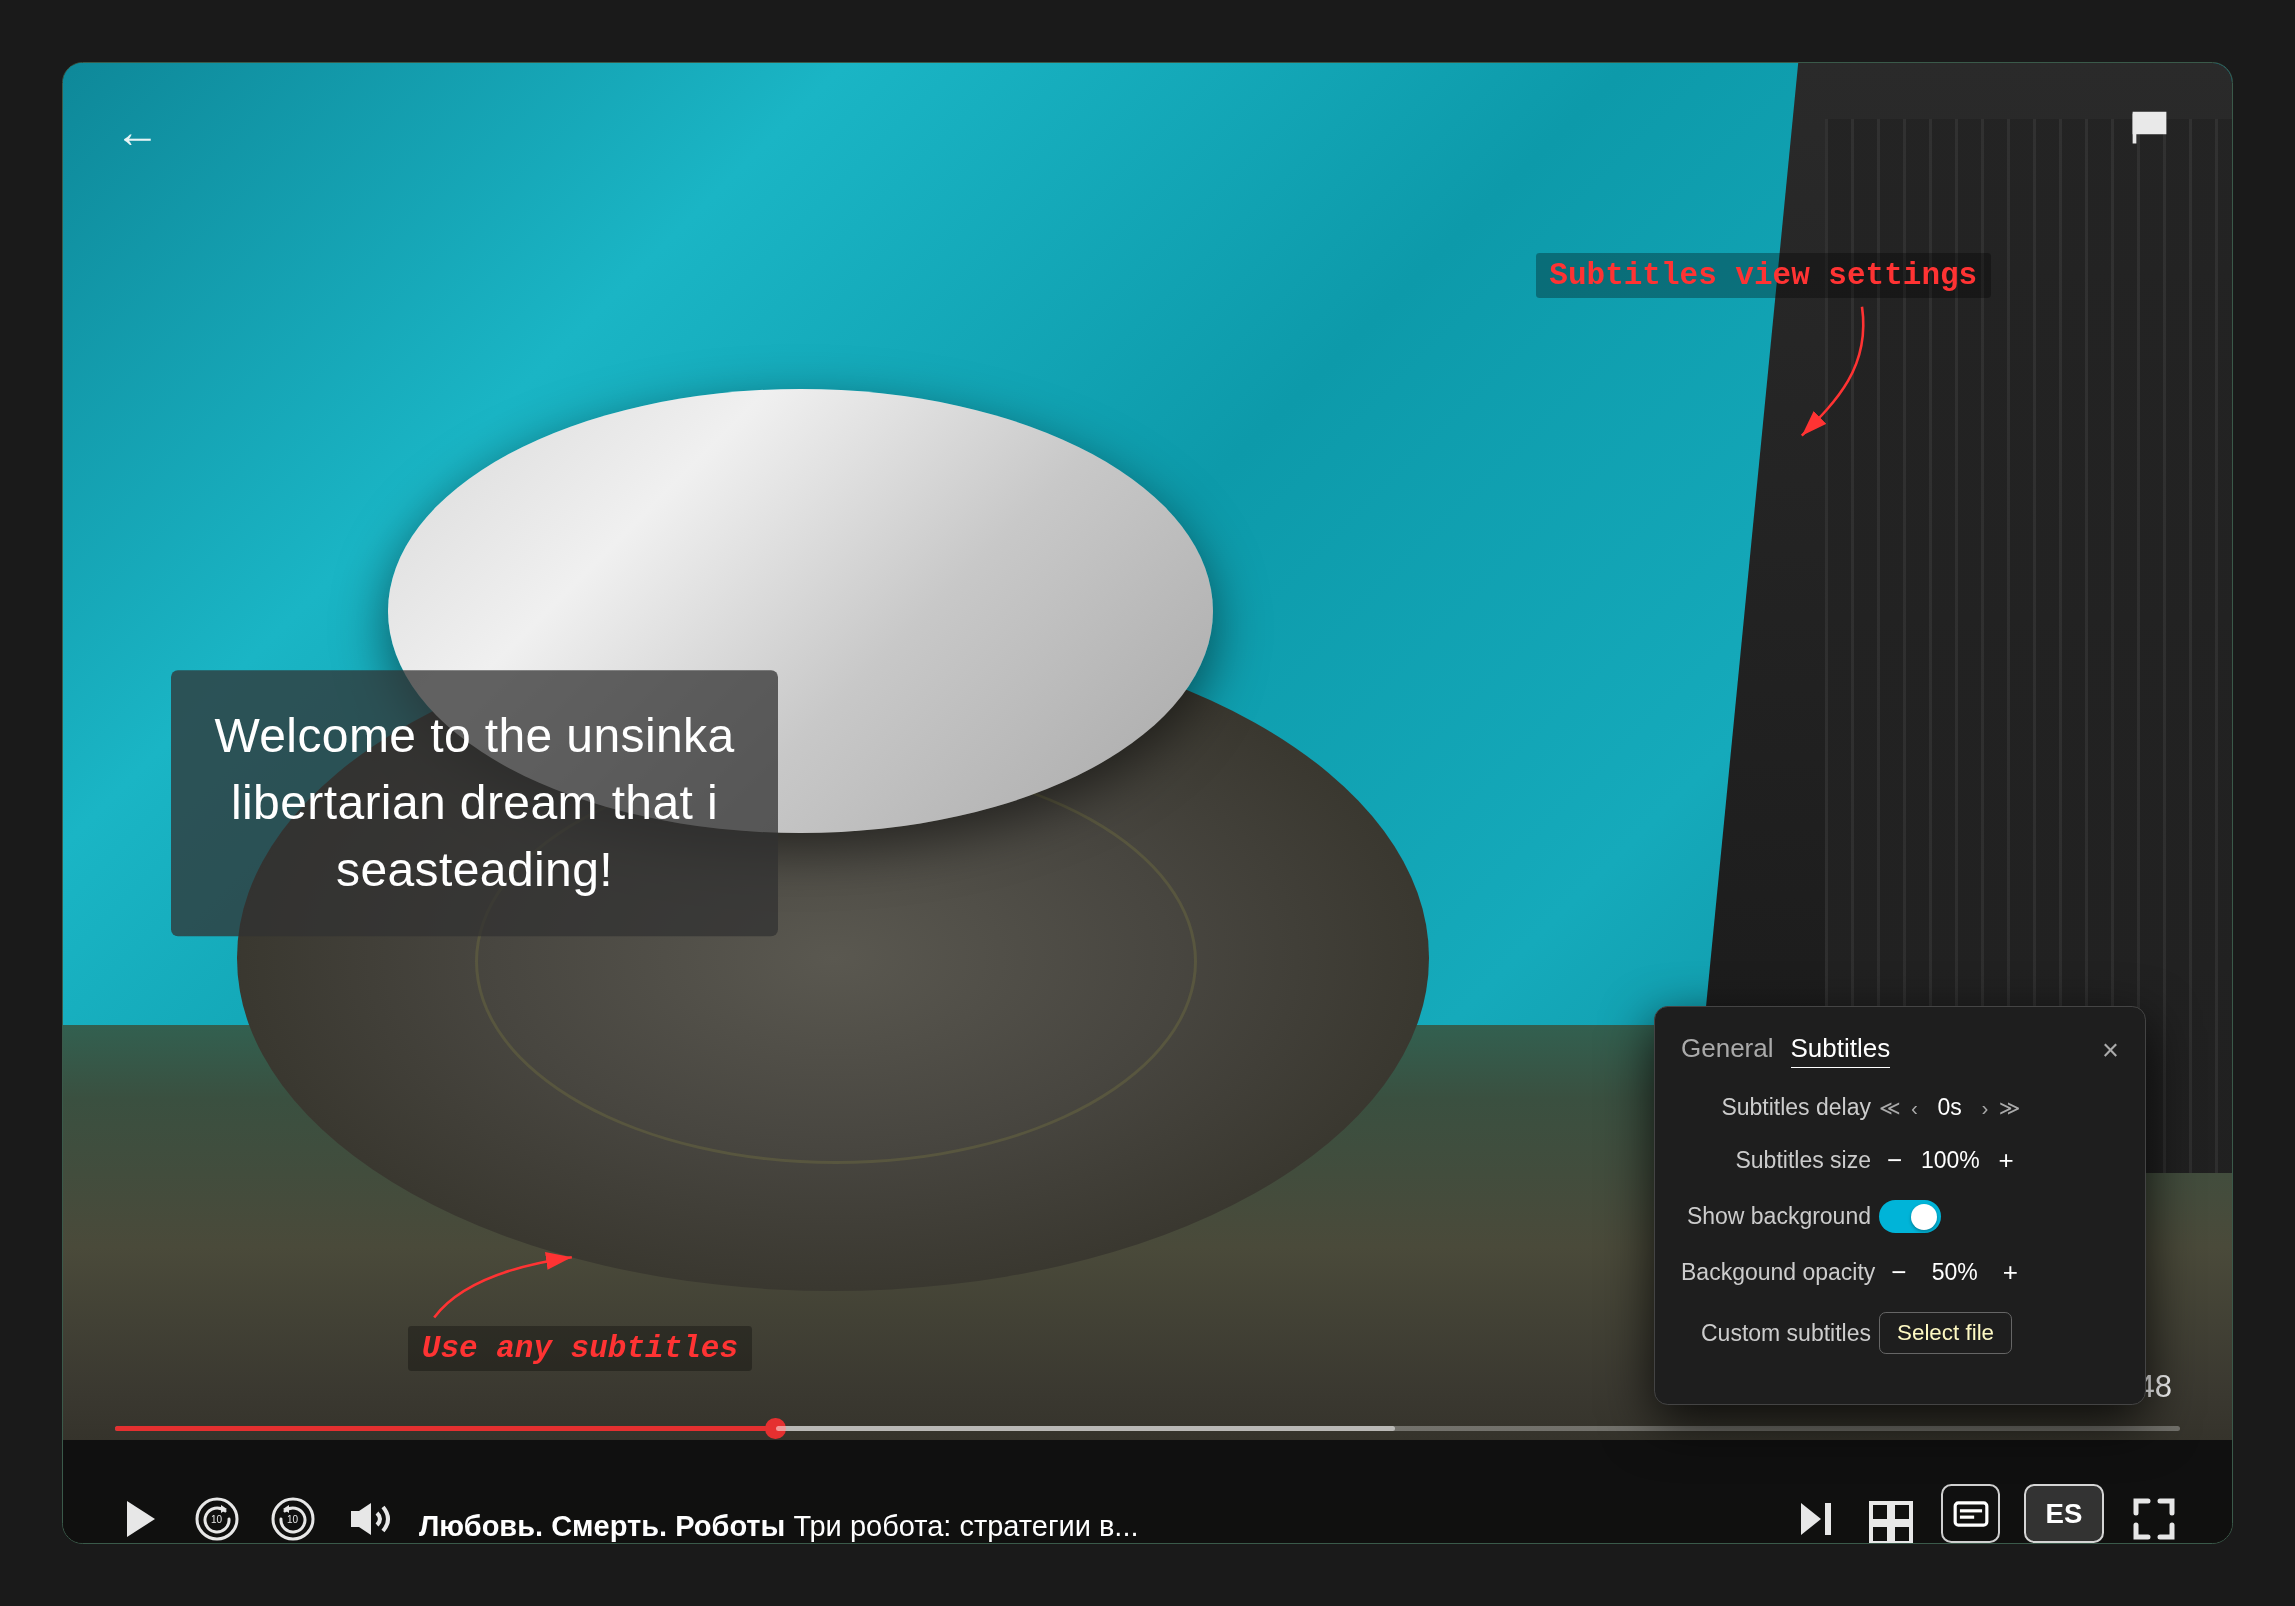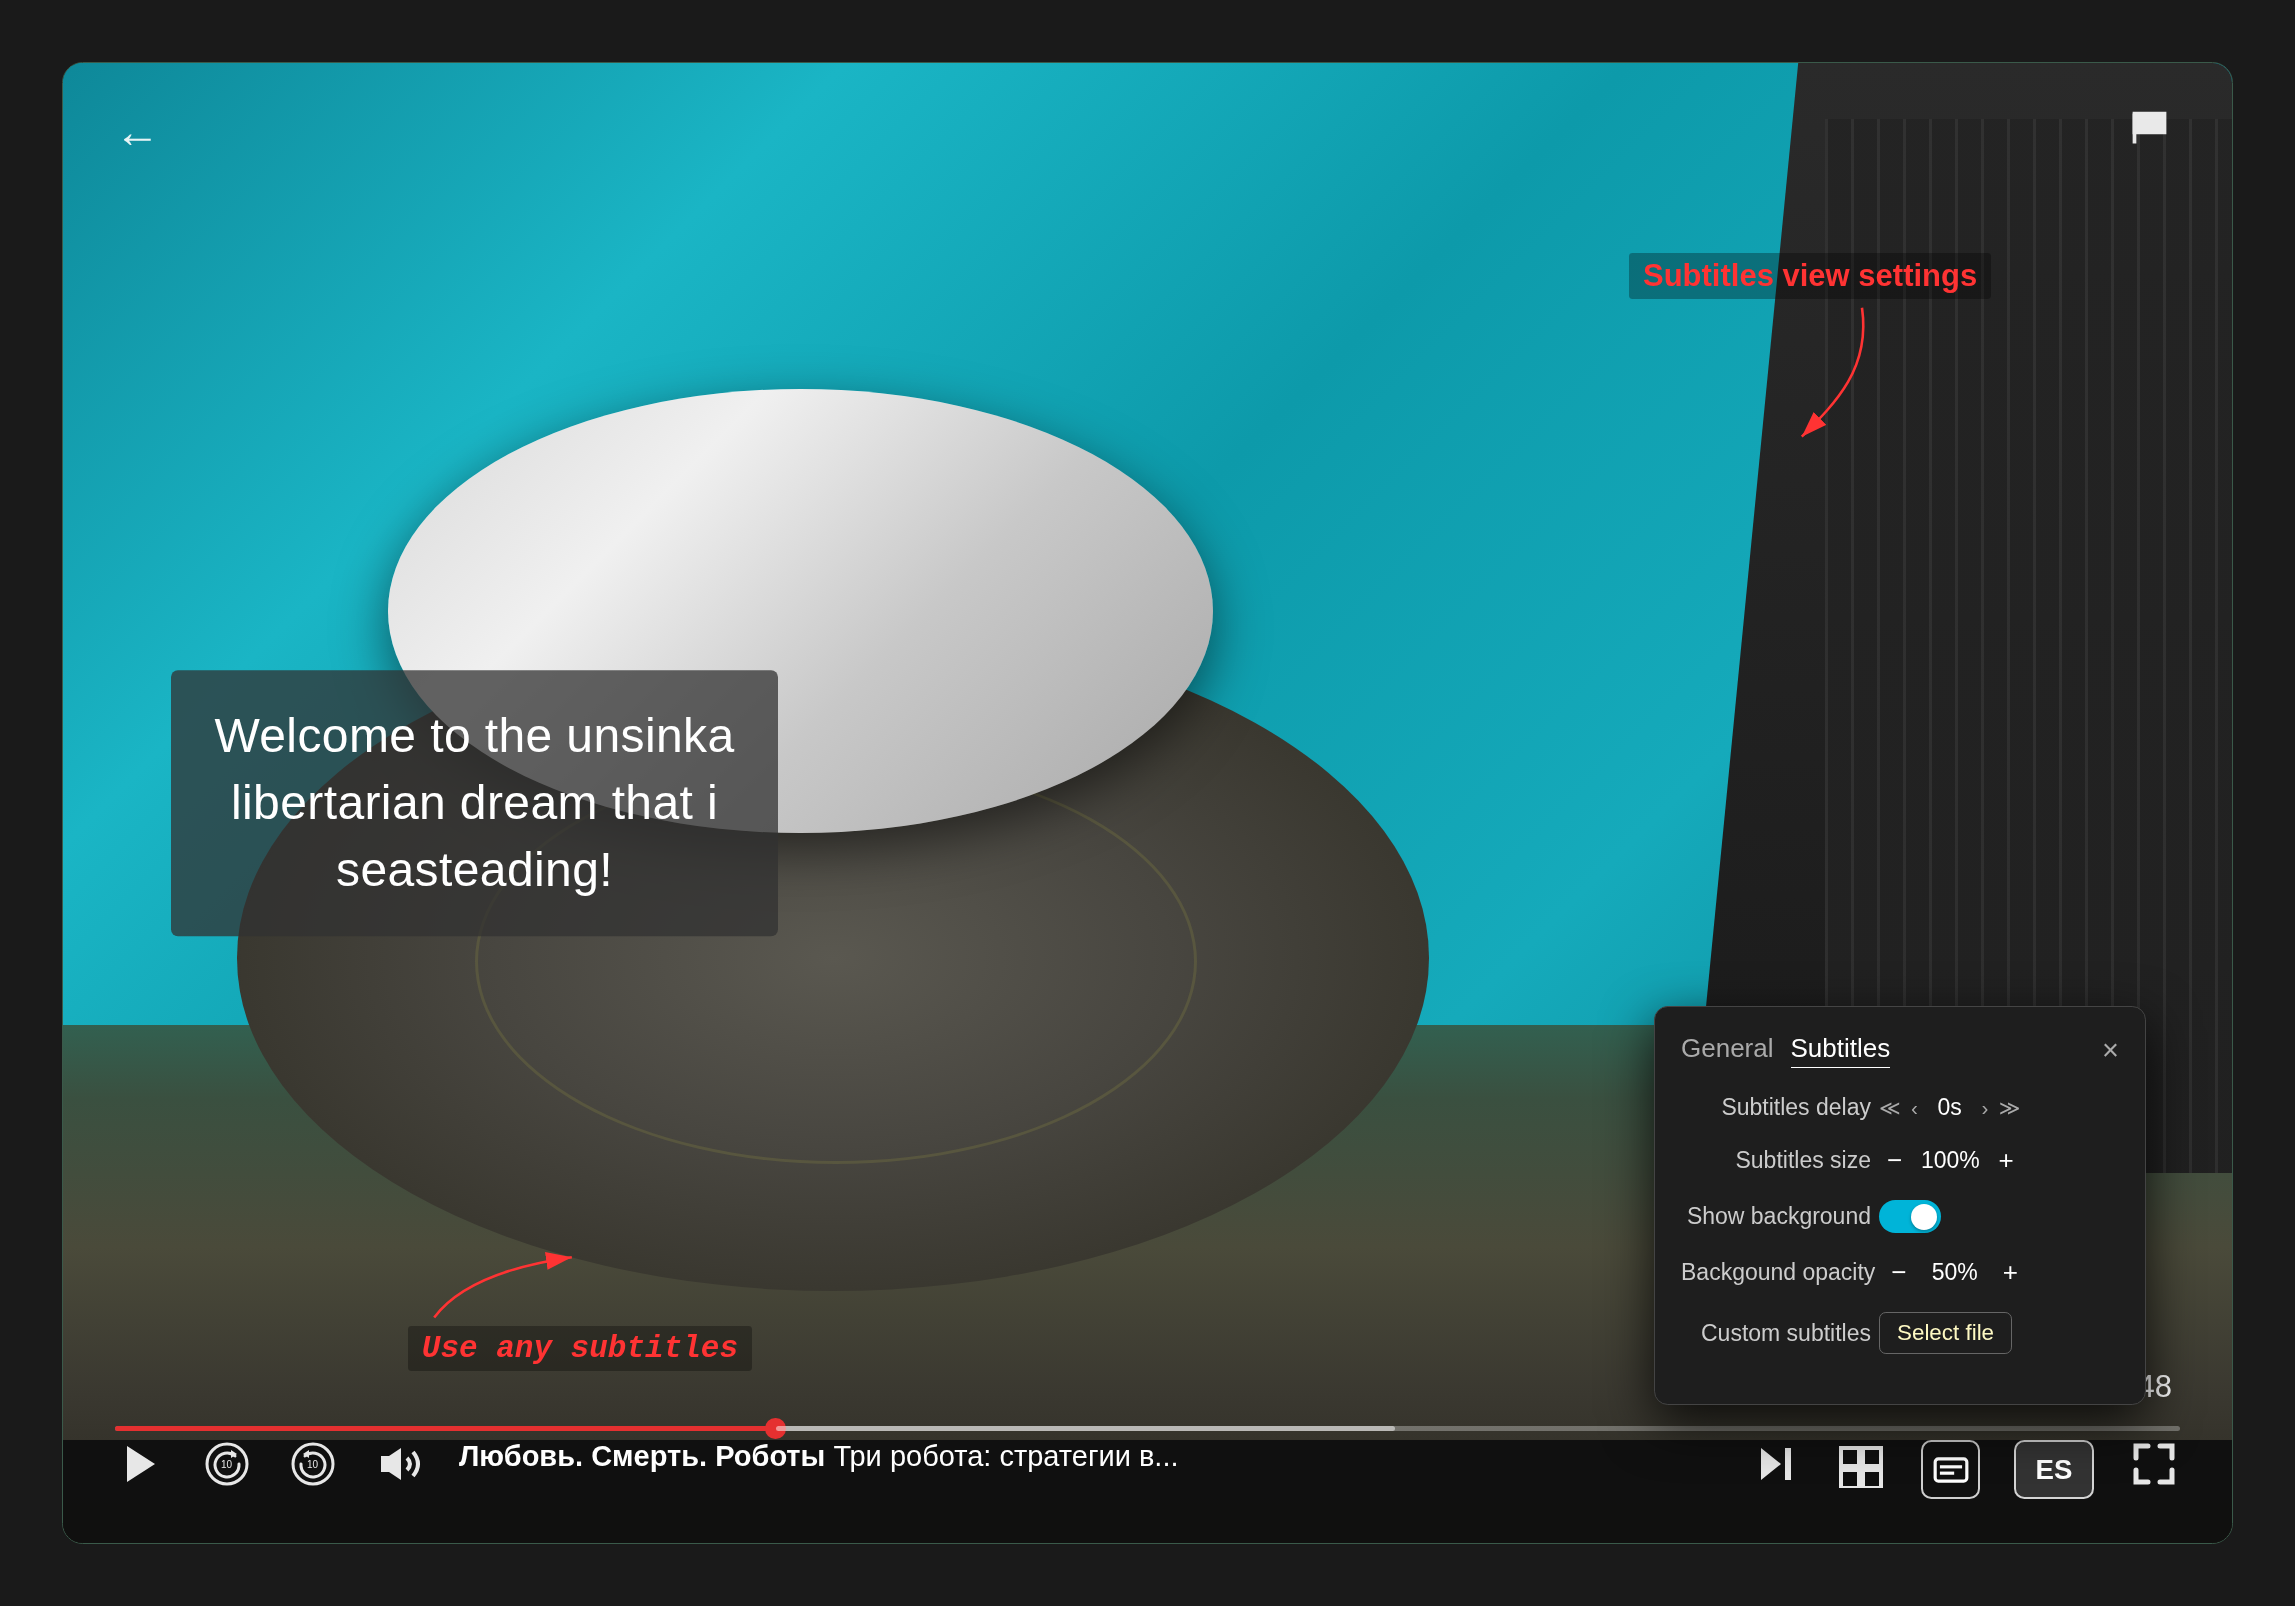--- a/index.html
+++ b/index.html
@@ -207,23 +207,23 @@
 
     
     .controls-bar {
       position: absolute;
       bottom: 0;
       left: 0;
       right: 0;
       height: 103px;
       background: rgba(15, 15, 15, 0.95);
       display: flex;
-      align-items: flex-start;
+      align-items: flex-end;
       padding: 0 52px;
-      gap: 34px;
+      gap: 24px;
     }
 
     .ctrl-btn {
       color: white;
       font-size: 45px;
       cursor: pointer;
       opacity: 0.9;
       display: flex;
       align-items: center;
       justify-content: center;
@@ -568,21 +568,21 @@
 
     <div class="panel-row">
       <div class="panel-row-label">Custom subtitles</div>
       <div class="panel-row-controls">
         <button class="select-file-btn">Select file</button>
       </div>
     </div>
   </div>
 
   <div style="position:absolute; top: 190px; right: 241px; z-index: 300; pointer-events: none;">
-    <div style="font-family: Liberation Sans, sans-serif; font-size: 31px; font-weight: 700; color: #ff3333; background: rgba(0,0,0,0.3); padding: 5.2px 13.8px; border-radius: 3.4px;">Subtitles view settings</div>
+    <div style="font-family: Liberation Mono, monospace; font-size: 31px; font-weight: 700; color: #ff3333; background: rgba(0,0,0,0.3); padding: 5.2px 13.8px; border-radius: 3.4px;">Subtitles view settings</div>
     <svg width="172" height="155" style="display:block; margin-left: auto; margin-right: 86px;" viewBox="0 0 200 180">
       <defs>
         <marker id="arrowhead1" markerWidth="10" markerHeight="7" refX="10" refY="3.5" orient="auto">
           <polygon points="0 0, 10 3.5, 0 7" fill="#ff3333"></polygon>
         </marker>
       </defs>
       <path d="M 150 10 C 160 80, 120 120, 80 160" stroke="#ff3333" stroke-width="3" fill="none" marker-end="url(#arrowhead1)"></path>
     </svg>
   </div>
 

